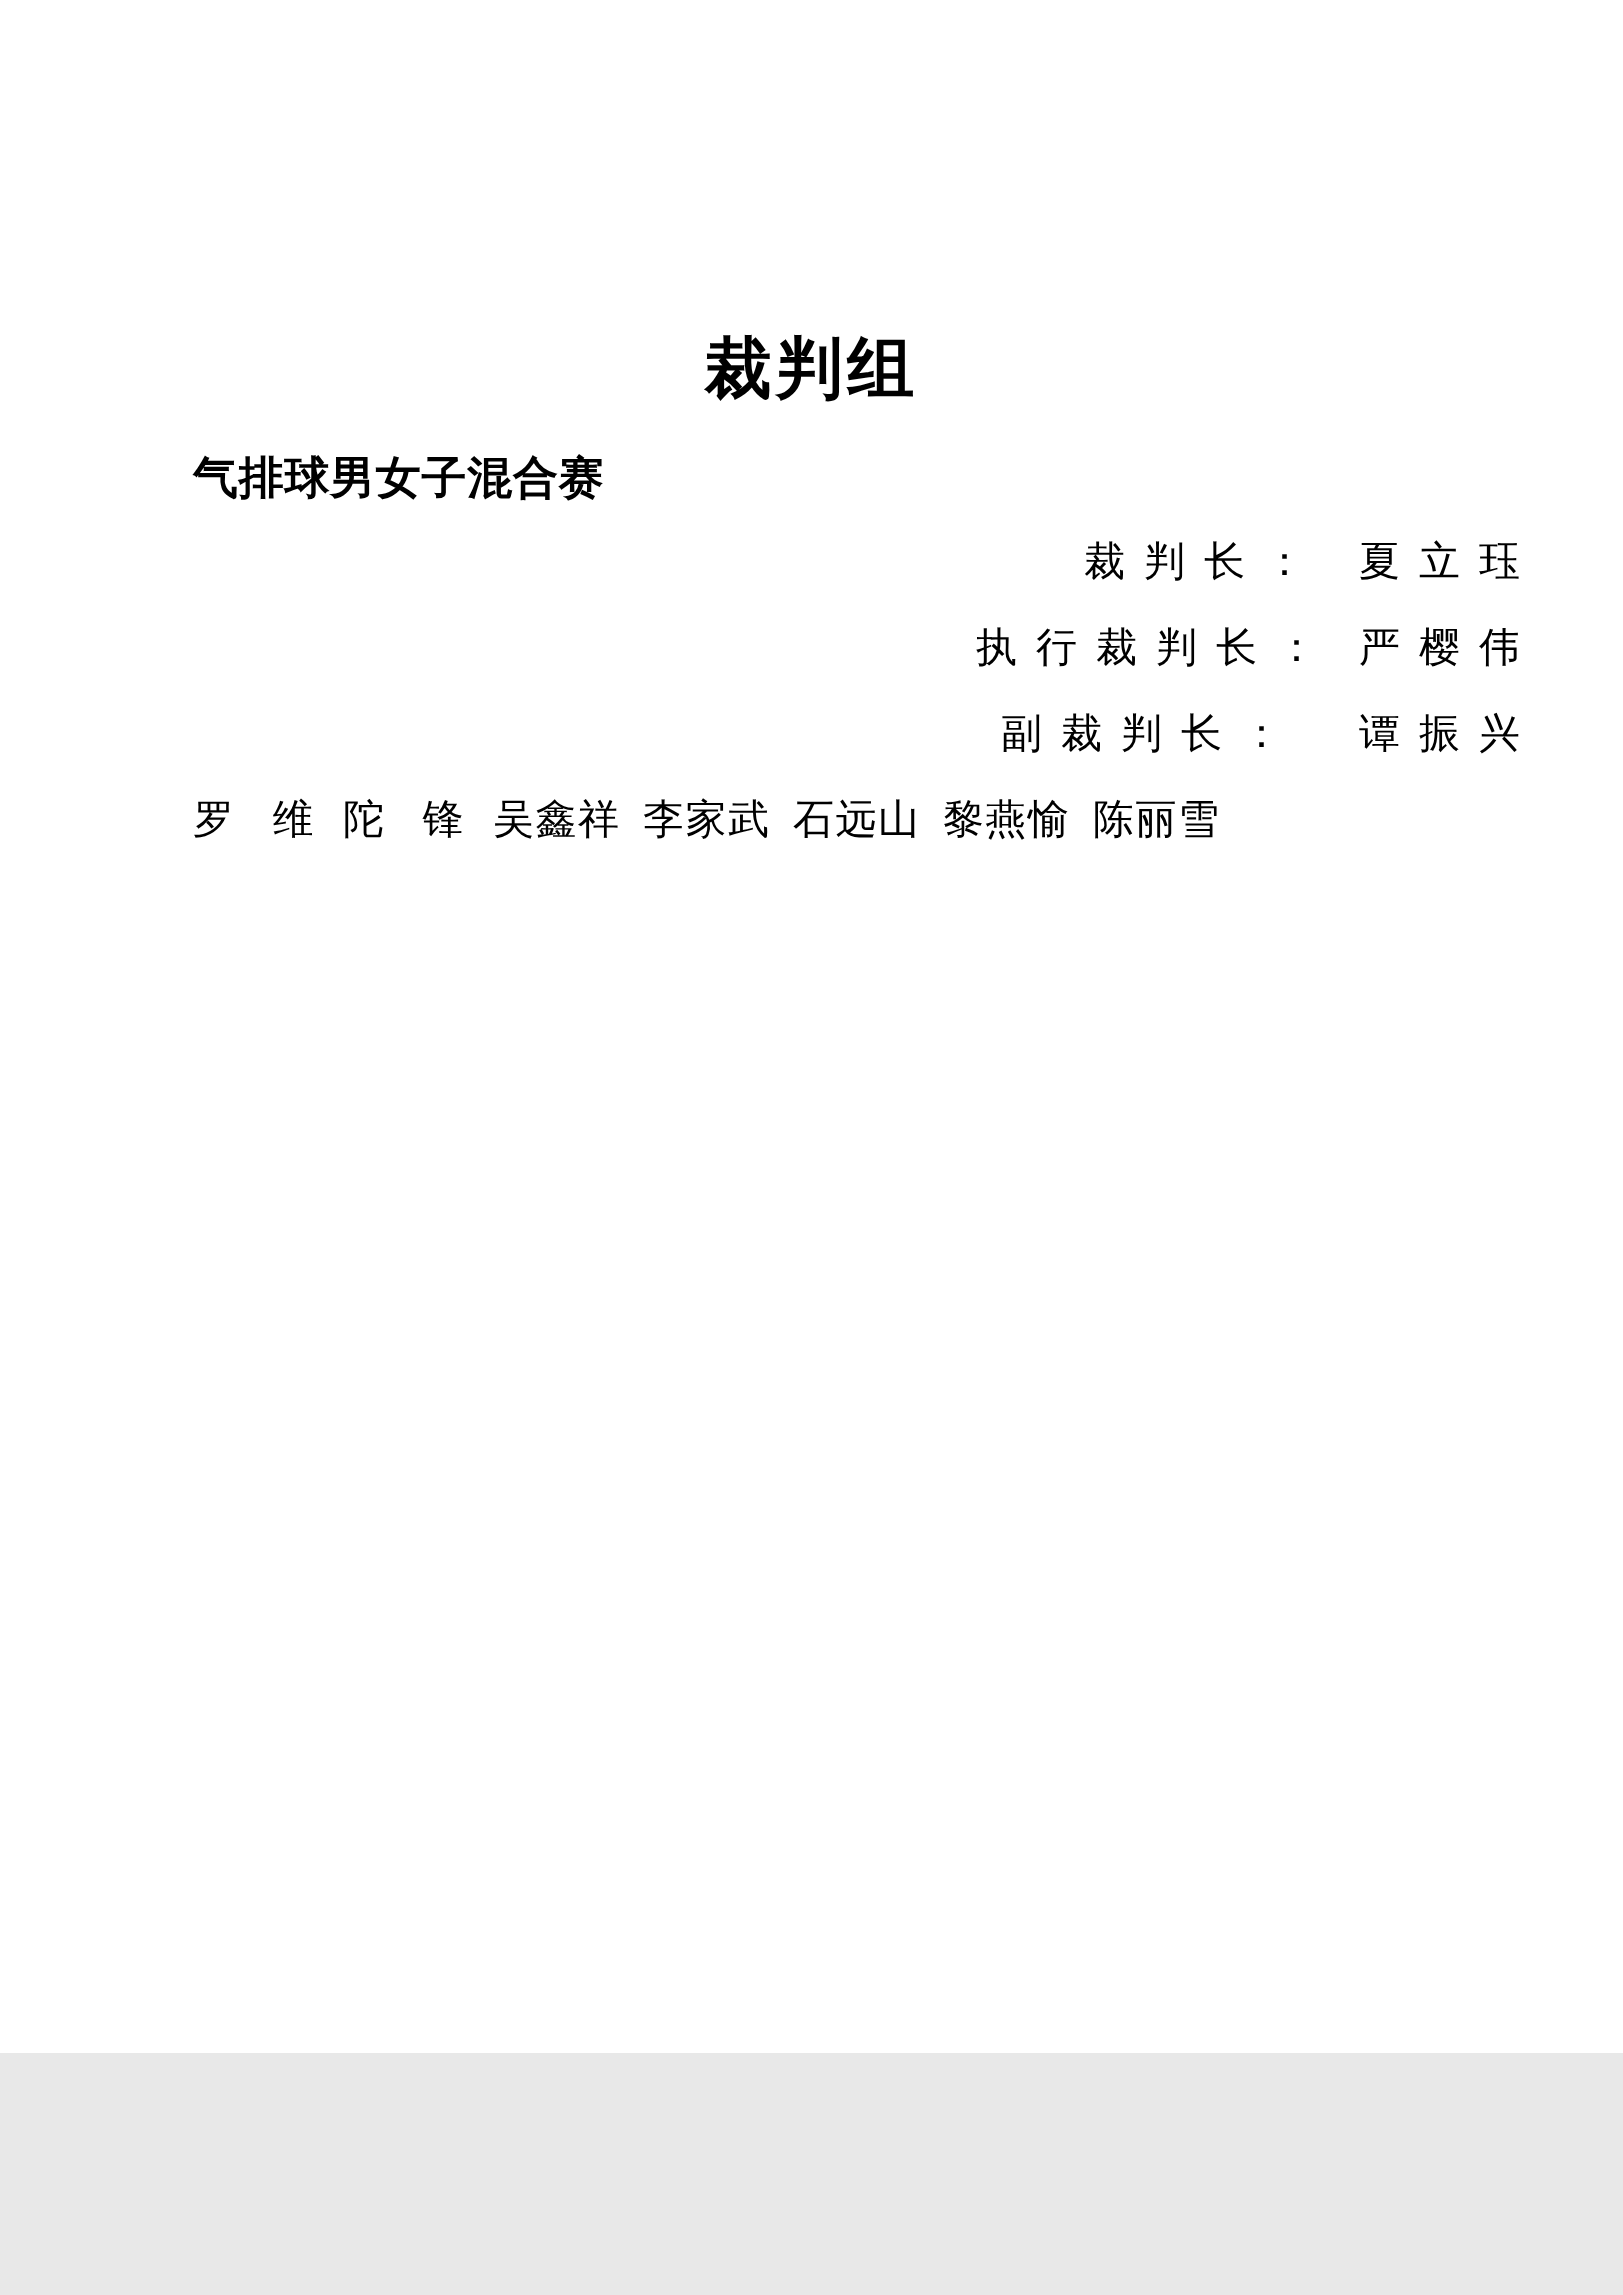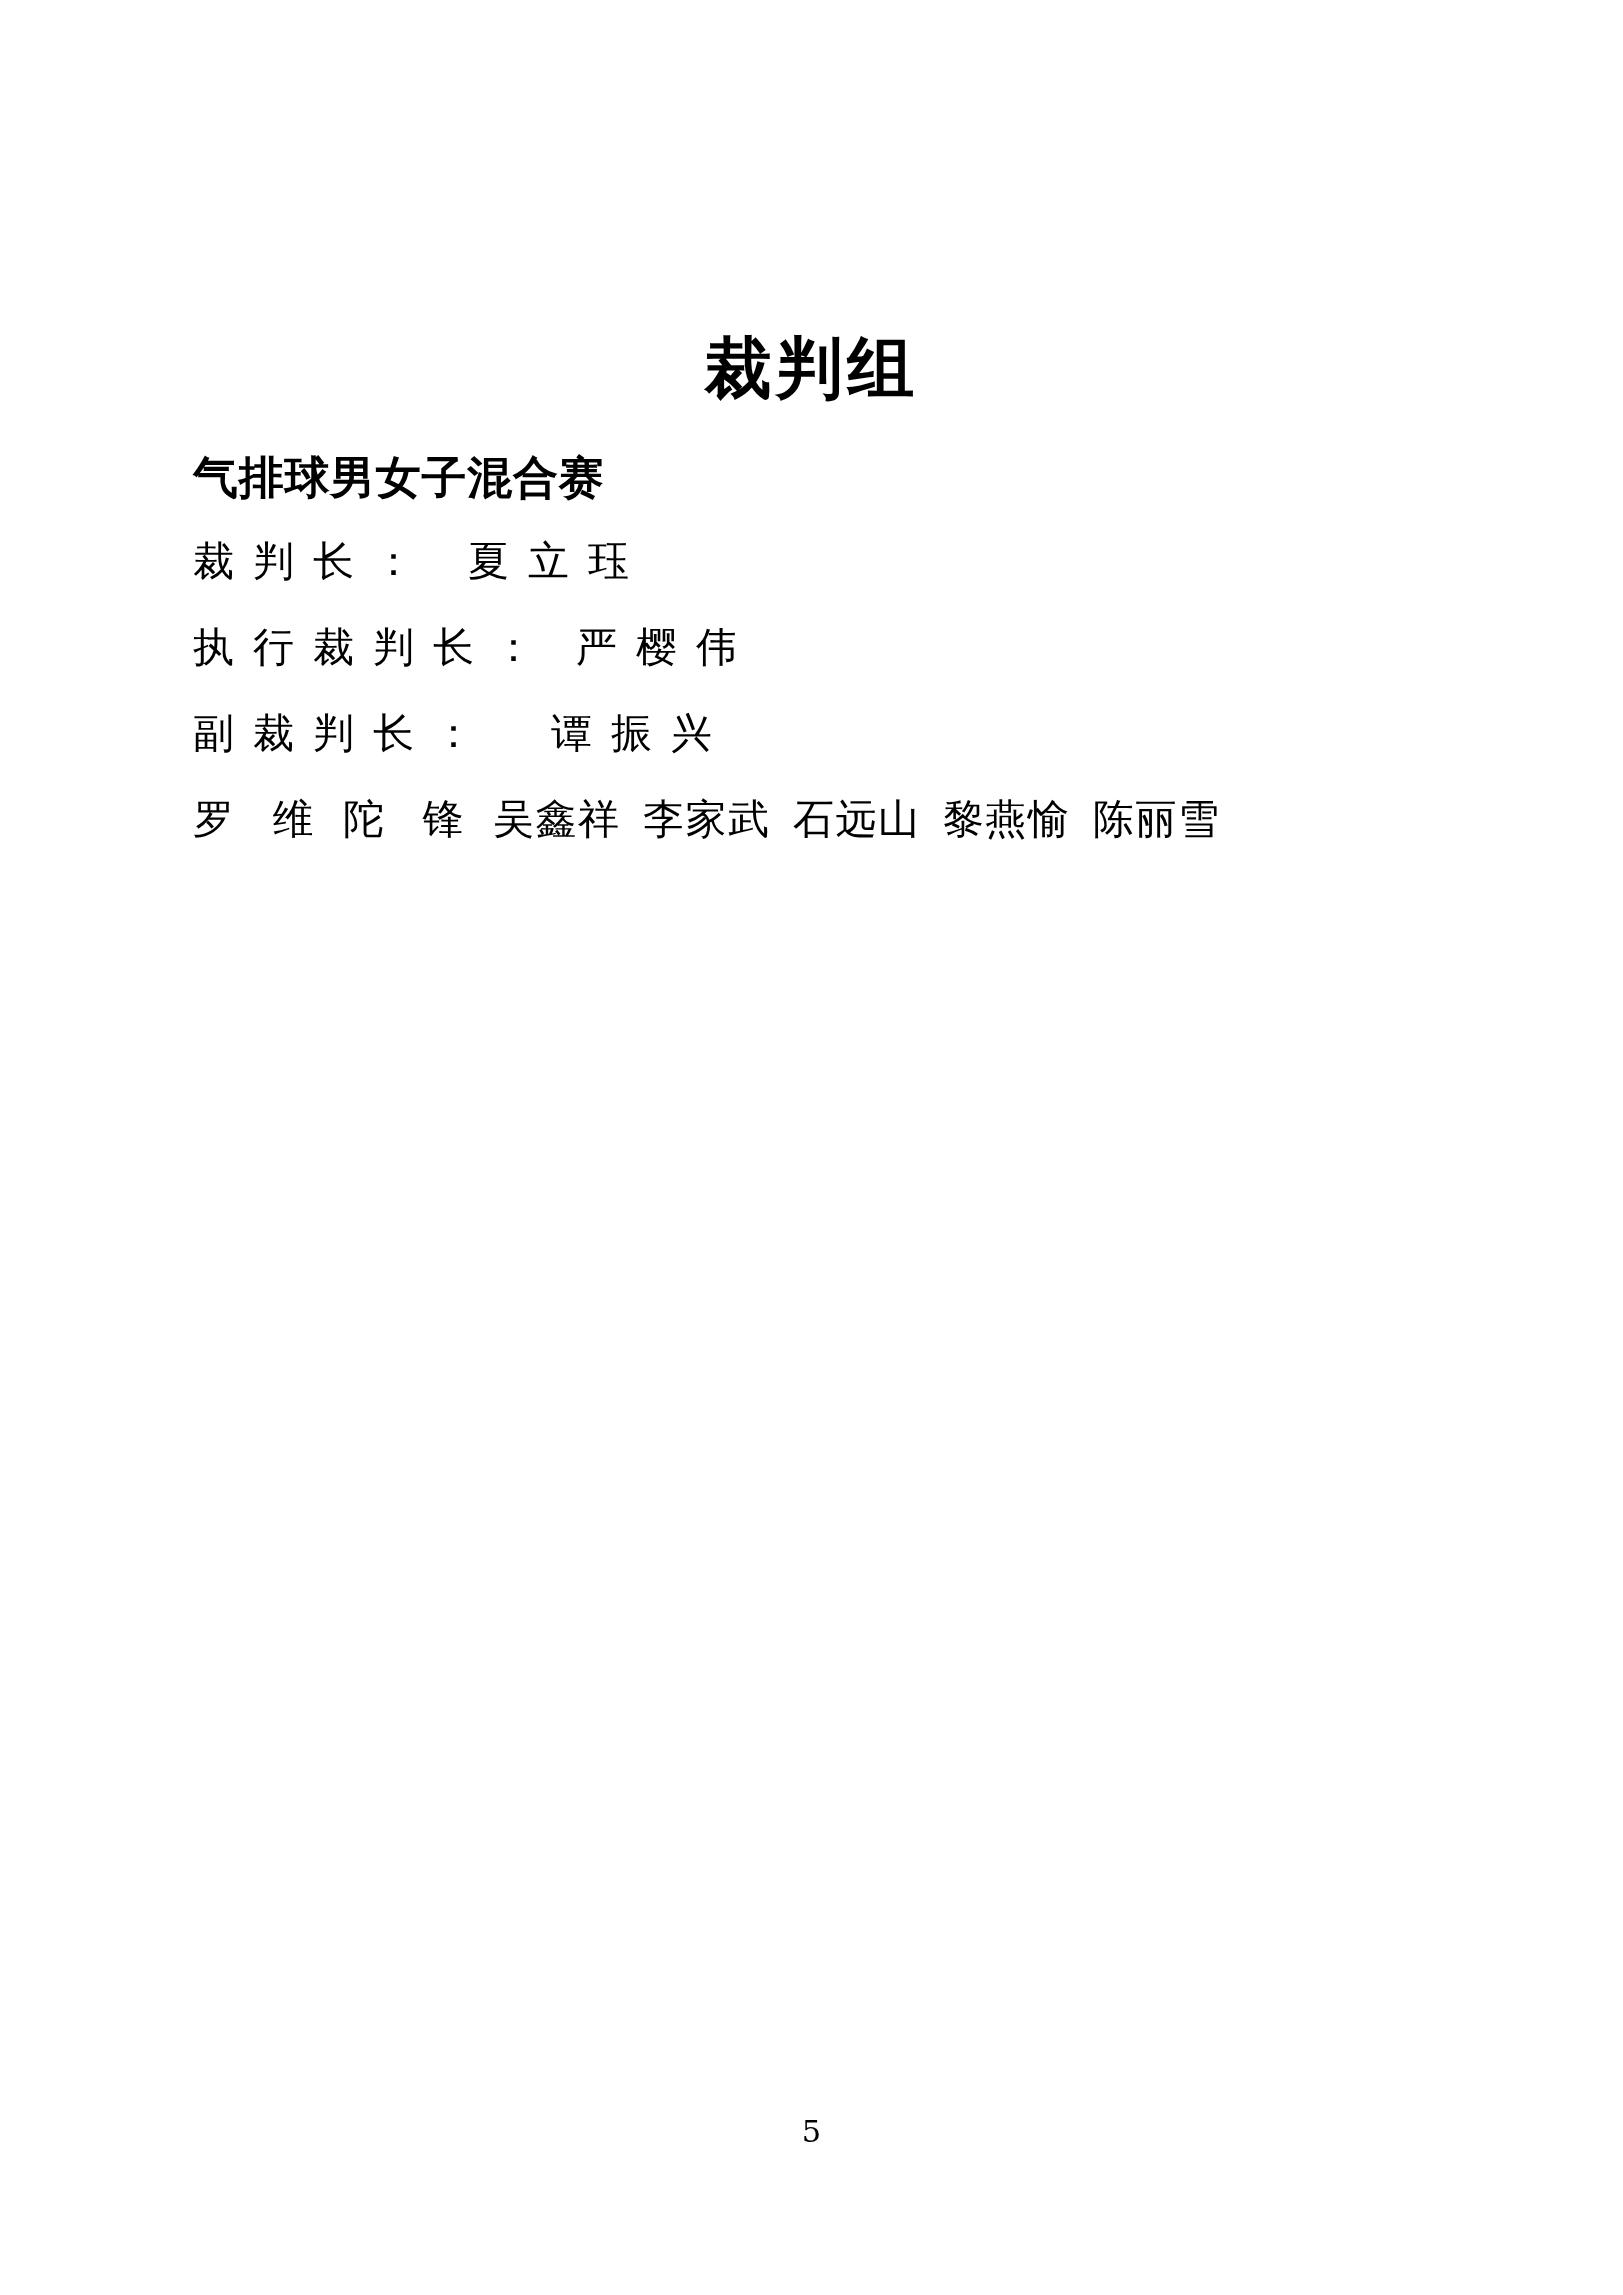--- a/index.html
+++ b/index.html
@@ -3,21 +3,21 @@
 <meta charset="utf-8">
 <style>
   html, body {
     margin: 0;
     padding: 0;
     background: #e8e8e8;
   }
   .page {
     position: relative;
     width: 1623px;
-    height: 2295px;
+    height: 2053px;
     margin: 0 auto;
     background: #ffffff;
     color: #000000;
     overflow: hidden;
   }
   
   .doc-title {
     margin: 0;
     padding-top: 334px;
     text-align: center;
@@ -45,20 +45,21 @@
   .officials {
     margin-top: 41px;
   }
   .official-line {
     font-family: "DejaVu Serif", "Liberation Serif", serif;
     font-size: 41px;
     line-height: 1;
     letter-spacing: 19px;
     margin-bottom: 45px;
     white-space: nowrap;
+    text-align: right;
   }
   .official-role { display: inline-block; }
   .official-name { display: inline-block; }
   .gap-medium  { margin-left: 35px; }
   .gap-small   { margin-left: 23px; }
   .gap-large   { margin-left: 58px; }
   
   .referee-rows { margin-top: 40px; }
   .referee-row {
     display: flex;

